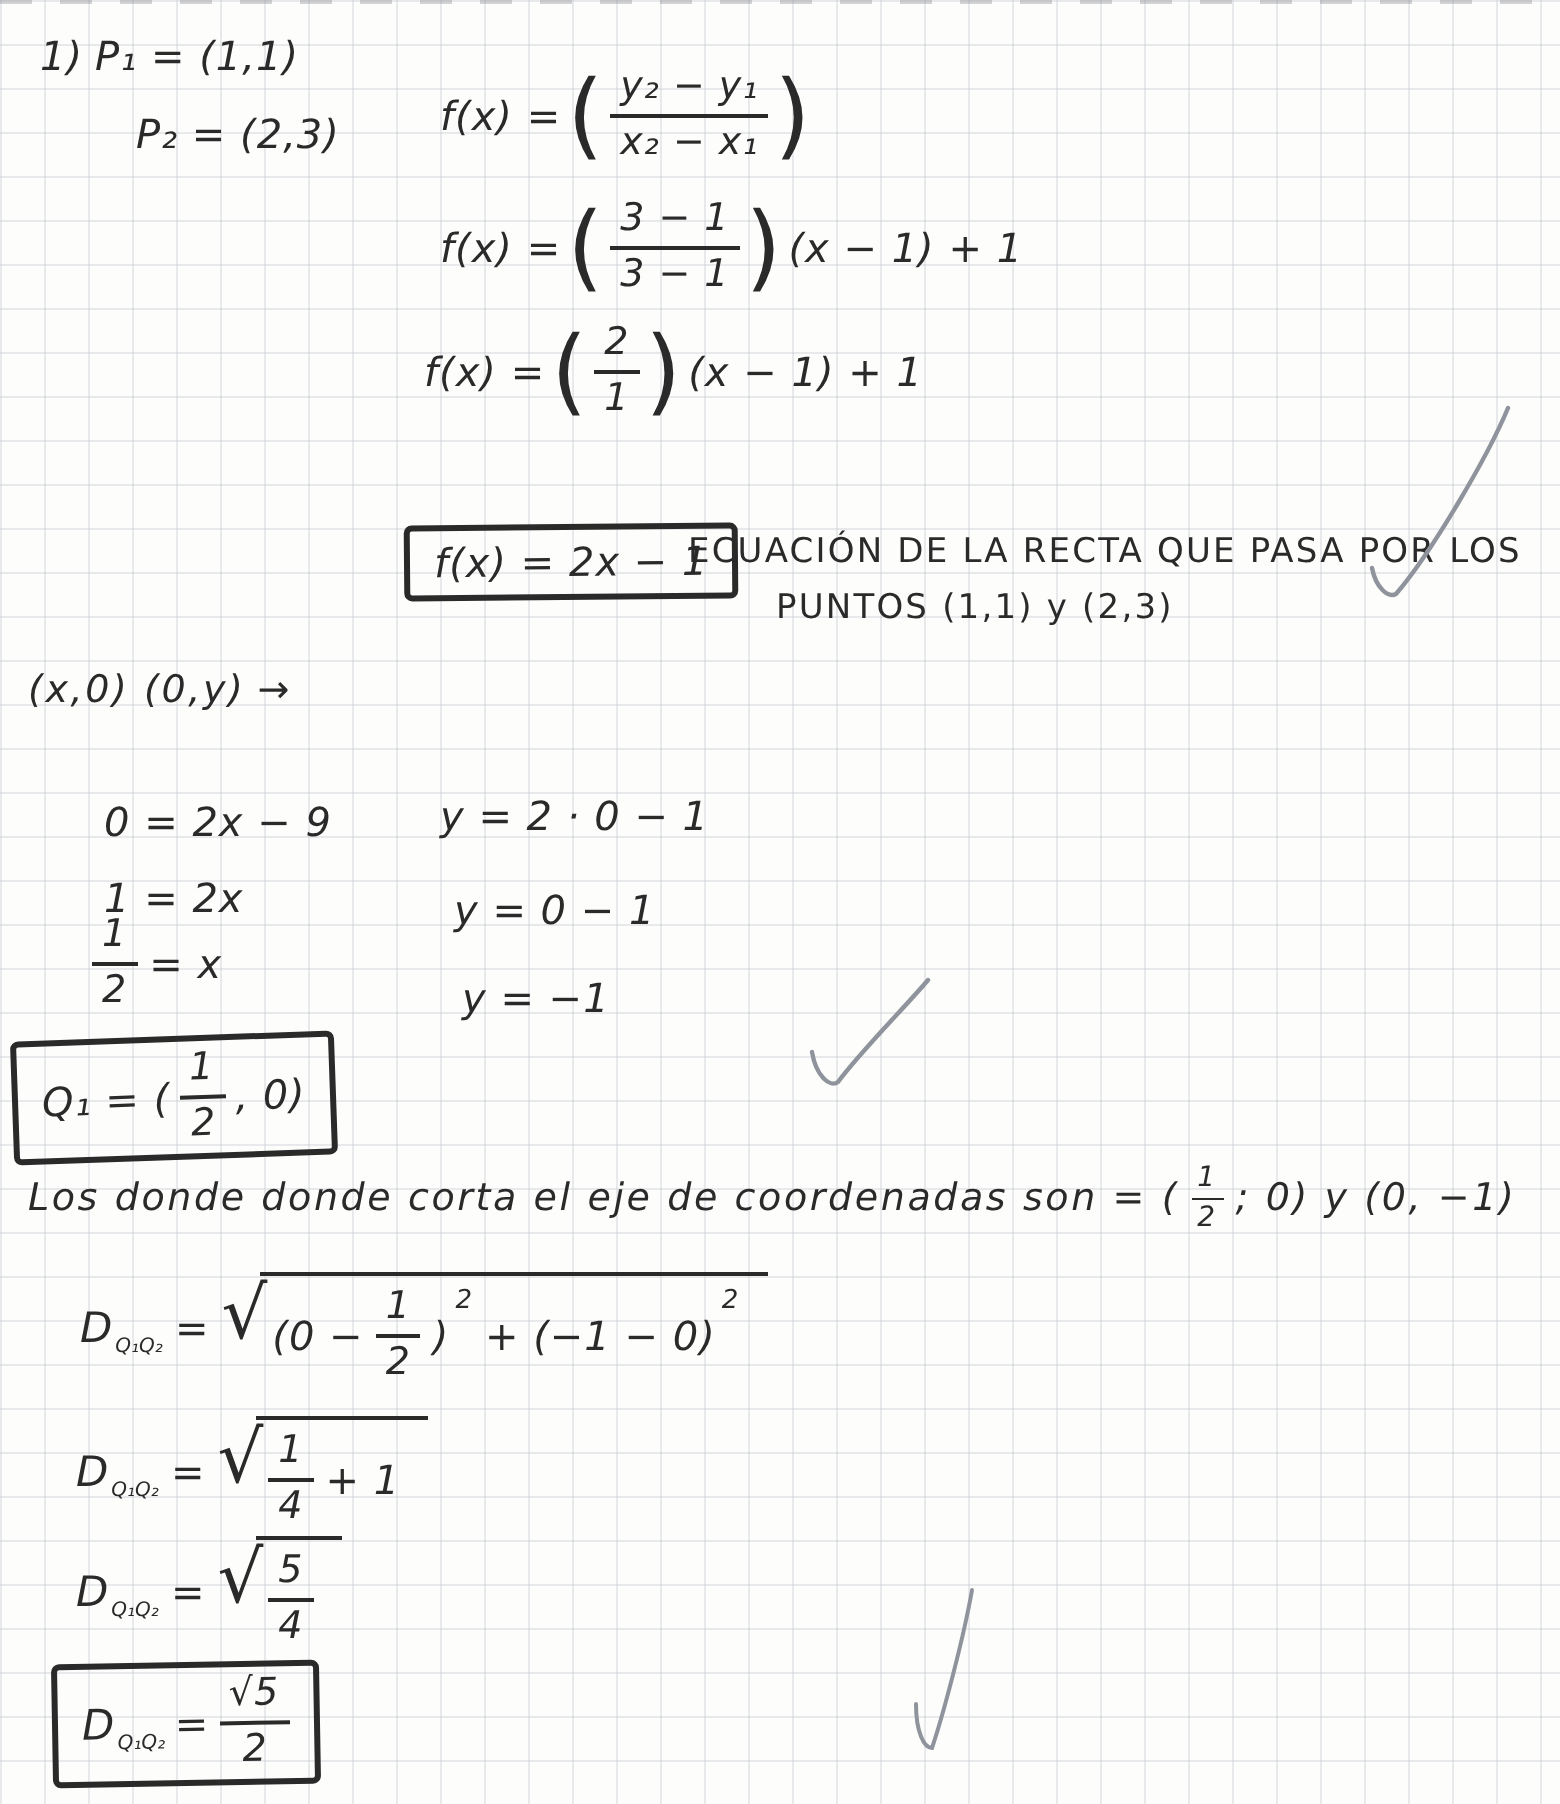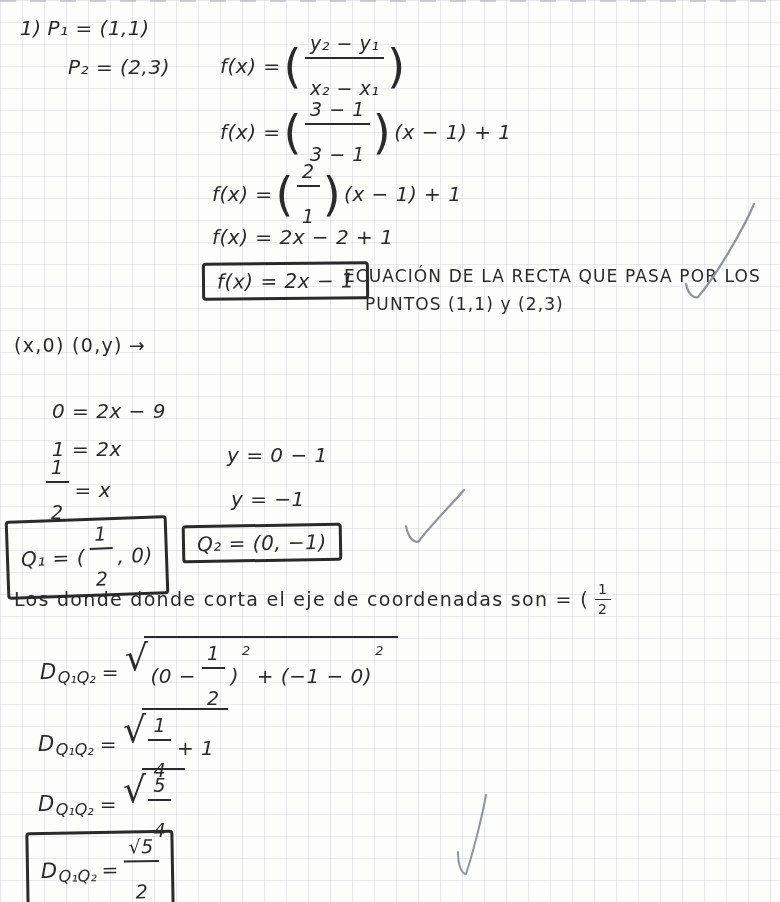--- a/index.html
+++ b/index.html
@@ -14,34 +14,34 @@
       linear-gradient(to right, rgba(201,205,213,.42) 1px, transparent 1px),
       linear-gradient(to bottom, rgba(201,205,213,.42) 1px, transparent 1px);
     background-size:22px 22px;
     font-family:"DejaVu Sans", sans-serif;
     color:var(--ink);
   }
   .sheet::before{content:"";position:absolute;top:0;left:0;right:0;height:2px;
     background:repeating-linear-gradient(90deg, rgba(130,132,138,.35) 0 16px, transparent 16px 30px);}
   .line{position:absolute;display:flex;align-items:center;gap:6px;white-space:nowrap}
   .hand{font-style:italic;letter-spacing:.5px}
-  .cursive{letter-spacing:1.3px}
+  .cursive{font-style:italic;letter-spacing:1.3px}
   .fs20{font-size:20px}
   .fs19{font-size:19px}
   .fs17{font-size:17px;letter-spacing:1.1px}
   .frac{display:inline-flex;flex-direction:column;align-items:center;line-height:1.05;font-size:19px}
   .frac .num{padding:0 5px 3px;border-bottom:2px solid var(--ink)}
-  .frac .den{padding:20px 5px 0}
+  .frac .den{padding:3px 5px 0}
   .frac.sm{font-size:14px}
   .frac.sm .num{border-bottom-width:1.5px;padding:0 3px 2px}
   .frac.sm .den{padding:2px 3px 0}
   .paren{font-size:46px;line-height:.9;font-style:normal;font-weight:400;transform:scaleY(1.02);margin:0 -3px}
   .exp{font-size:13px;align-self:flex-start;line-height:1;margin:0 0 0 -3px}
   .dlabel{display:inline-flex;align-items:flex-end;font-size:21px}
-  .dsub{font-size:16px;margin:0 0 -3px 1px;letter-spacing:0}
+  .dsub{font-size:10px;margin:0 0 -3px 1px;letter-spacing:0}
   .sqrt{display:inline-flex;align-items:flex-start}
   .sqrt .rad{font-size:36px;line-height:1;font-style:normal;transform:translateY(4px);margin-right:-4px}
   .sqrt .body{border-top:2.5px solid var(--ink);padding:6px 14px 0 6px;display:inline-flex;align-items:center;gap:6px}
   .hbox{border:3px solid var(--ink);border-radius:4px;padding:4px 12px;display:flex;align-items:center;gap:5px;background:transparent}
   .tilt-05{transform:rotate(-.5deg)}
   .tilt-1{transform:rotate(-1deg)}
   .tilt-2{transform:rotate(-2deg)}
   .check{position:absolute;color:var(--pencil)}
 </style>
 </head>
@@ -82,33 +82,30 @@
     <span>f(x) =</span>
     <span class="paren">(</span>
     <span class="frac">
       <span class="num">2</span>
       <span class="den">1</span>
     </span>
     <span class="paren">)</span>
     <span>(x − 1) + 1</span>
   </div>
 
-  <div class="line hand fs20" style="left:212px;top:225px">
-    <span>f(x) = 2x − 2 + 1</span>
-  </div>
 
   <div class="line" style="left:202px;top:262px">
     <div class="hbox hand fs20 tilt-05">
       <span>f(x) = 2x − 1</span>
     </div>
   </div>
   <div class="line fs17" style="left:344px;top:266px">
     <span>ECUACIÓN DE LA RECTA QUE PASA POR LOS</span>
   </div>
-  <div class="line fs17" style="left:365px;top:294px">
+  <div class="line fs17" style="left:388px;top:294px">
     <span>PUNTOS (1,1) y (2,3)</span>
   </div>
 
   <svg class="check" style="left:682px;top:200px" width="76" height="106" viewBox="0 0 76 106">
     <path d="M4 84 c2 10 8 15 12 13 C34 76 62 28 72 4" fill="none" stroke="currentColor" stroke-width="2.2" stroke-linecap="round"></path>
   </svg>
 
   <div class="line cursive fs19" style="left:14px;top:334px">
     <span>(x,0)   (0,y)</span>
     <span>→</span>
@@ -121,54 +118,53 @@
     <span>1 = 2x</span>
   </div>
   <div class="line hand fs20" style="left:46px;top:458px">
     <span class="frac">
       <span class="num">1</span>
       <span class="den">2</span>
     </span>
     <span>= x</span>
   </div>
 
+  <div class="line hand fs20" style="left:220px;top:396px">
+    <span>y = 2 · 0 − 1</span>
+  </div>
   <div class="line hand fs20" style="left:227px;top:443px">
     <span>y = 0 − 1</span>
   </div>
   <div class="line hand fs20" style="left:231px;top:487px">
     <span>y = −1</span>
   </div>
 
   <div class="line" style="left:6px;top:518px">
     <div class="hbox hand fs20 tilt-2">
       <span>Q₁ = (</span>
       <span class="frac">
         <span class="num">1</span>
         <span class="den">2</span>
       </span>
       <span>, 0)</span>
     </div>
   </div>
 
-  <div class="line" style="left:182px;top:524px">
-    <div class="hbox hand fs20 tilt-1">
-      <span>Q₂ = (0, −1)</span>
-    </div>
-  </div>
 
   <svg class="check" style="left:400px;top:488px" width="68" height="60" viewBox="0 0 68 60">
     <path d="M6 38 c2 12 9 18 13 15 C30 38 54 14 64 2" fill="none" stroke="currentColor" stroke-width="2.2" stroke-linecap="round"></path>
   </svg>
 
   <div class="line cursive fs19" style="left:14px;top:582px">
     <span>Los donde donde corta el eje de coordenadas son  =  (</span>
     <span class="frac sm">
       <span class="num">1</span>
       <span class="den">2</span>
     </span>
+    <span>; 0)  y  (0, −1)</span>
   </div>
 
   <div class="line hand" style="left:40px;top:636px">
     <span class="dlabel">
       <span>D</span>
       <sub class="dsub">Q₁Q₂</sub>
     </span>
     <span class="fs20">=</span>
     <span class="sqrt">
       <span class="rad">√</span>

